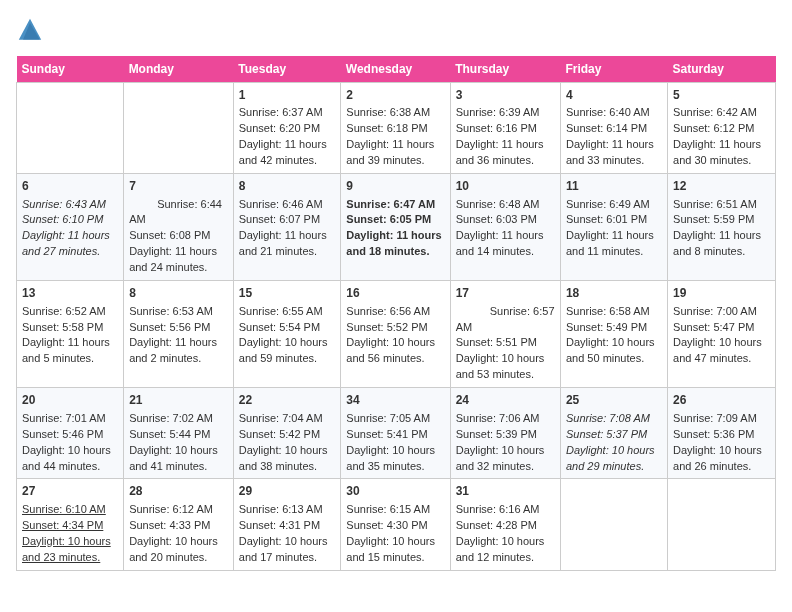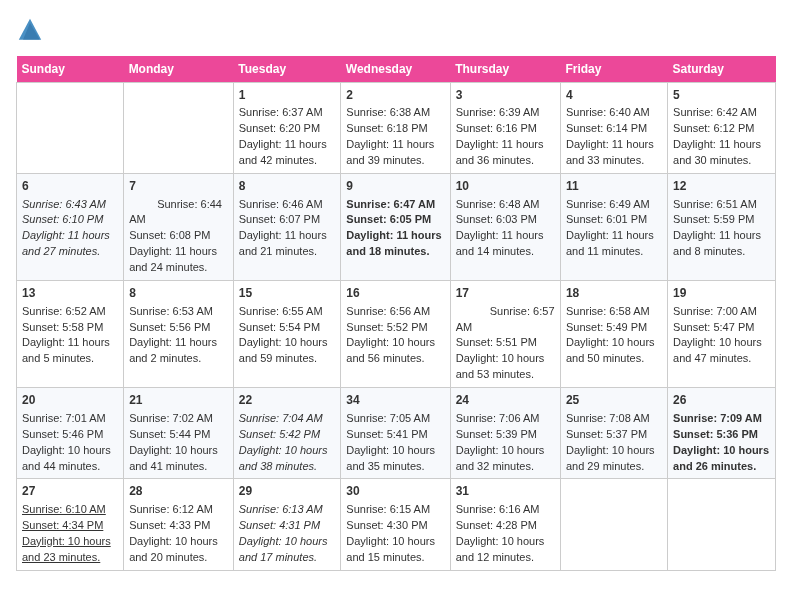--- a/index.html
+++ b/index.html
@@ -188,44 +188,44 @@
 Sunset: 5:47 PM
 Daylight: 10 hours and 47 minutes.</span></td>
       </tr>
       <tr>
         <td><span class="day-num">20</span><span class="day-info" style="white-space: pre-line;">Sunrise: 7:01 AM
 Sunset: 5:46 PM
 Daylight: 10 hours and 44 minutes.</span></td>
         <td><span class="day-num">21</span><span class="day-info" style="white-space: pre-line;">Sunrise: 7:02 AM
 Sunset: 5:44 PM
 Daylight: 10 hours and 41 minutes.</span></td>
-        <td><span class="day-num">22</span><span class="day-info" style="white-space: pre-line; font-style: italic;">Sunrise: 7:04 AM
+        <td><span class="day-num">22</span><span class="day-info" style="white-space: pre-line;">Sunrise: 7:04 AM
 Sunset: 5:42 PM
 Daylight: 10 hours and 38 minutes.</span></td>
         <td><span class="day-num">34</span><span class="day-info" style="white-space: pre-line;">Sunrise: 7:05 AM
 Sunset: 5:41 PM
 Daylight: 10 hours and 35 minutes.</span></td>
         <td><span class="day-num">24</span><span class="day-info" style="white-space: pre-line;">Sunrise: 7:06 AM
 Sunset: 5:39 PM
 Daylight: 10 hours and 32 minutes.</span></td>
-        <td><span class="day-num">25</span><span class="day-info" style="white-space: pre-line;">Sunrise: 7:08 AM
+        <td><span class="day-num">25</span><span class="day-info" style="white-space: pre-line; font-style: italic;">Sunrise: 7:08 AM
 Sunset: 5:37 PM
 Daylight: 10 hours and 29 minutes.</span></td>
-        <td><span class="day-num">26</span><span class="day-info" style="white-space: pre-line; font-weight: bold;">Sunrise: 7:09 AM
+        <td><span class="day-num">26</span><span class="day-info" style="white-space: pre-line;">Sunrise: 7:09 AM
 Sunset: 5:36 PM
 Daylight: 10 hours and 26 minutes.</span></td>
       </tr>
       <tr>
         <td><span class="day-num">27</span><span class="day-info" style="white-space: pre-line; text-decoration: underline;">Sunrise: 6:10 AM
 Sunset: 4:34 PM
 Daylight: 10 hours and 23 minutes.</span></td>
         <td><span class="day-num">28</span><span class="day-info" style="white-space: pre-line;">Sunrise: 6:12 AM
 Sunset: 4:33 PM
 Daylight: 10 hours and 20 minutes.</span></td>
-        <td><span class="day-num">29</span><span class="day-info" style="white-space: pre-line; font-style: italic;">Sunrise: 6:13 AM
+        <td><span class="day-num">29</span><span class="day-info" style="white-space: pre-line;">Sunrise: 6:13 AM
 Sunset: 4:31 PM
 Daylight: 10 hours and 17 minutes.</span></td>
         <td><span class="day-num">30</span><span class="day-info" style="white-space: pre-line;">Sunrise: 6:15 AM
 Sunset: 4:30 PM
 Daylight: 10 hours and 15 minutes.</span></td>
         <td><span class="day-num">31</span><span class="day-info" style="white-space: pre-line;">Sunrise: 6:16 AM
 Sunset: 4:28 PM
 Daylight: 10 hours and 12 minutes.</span></td>
         <td></td>
         <td></td>

